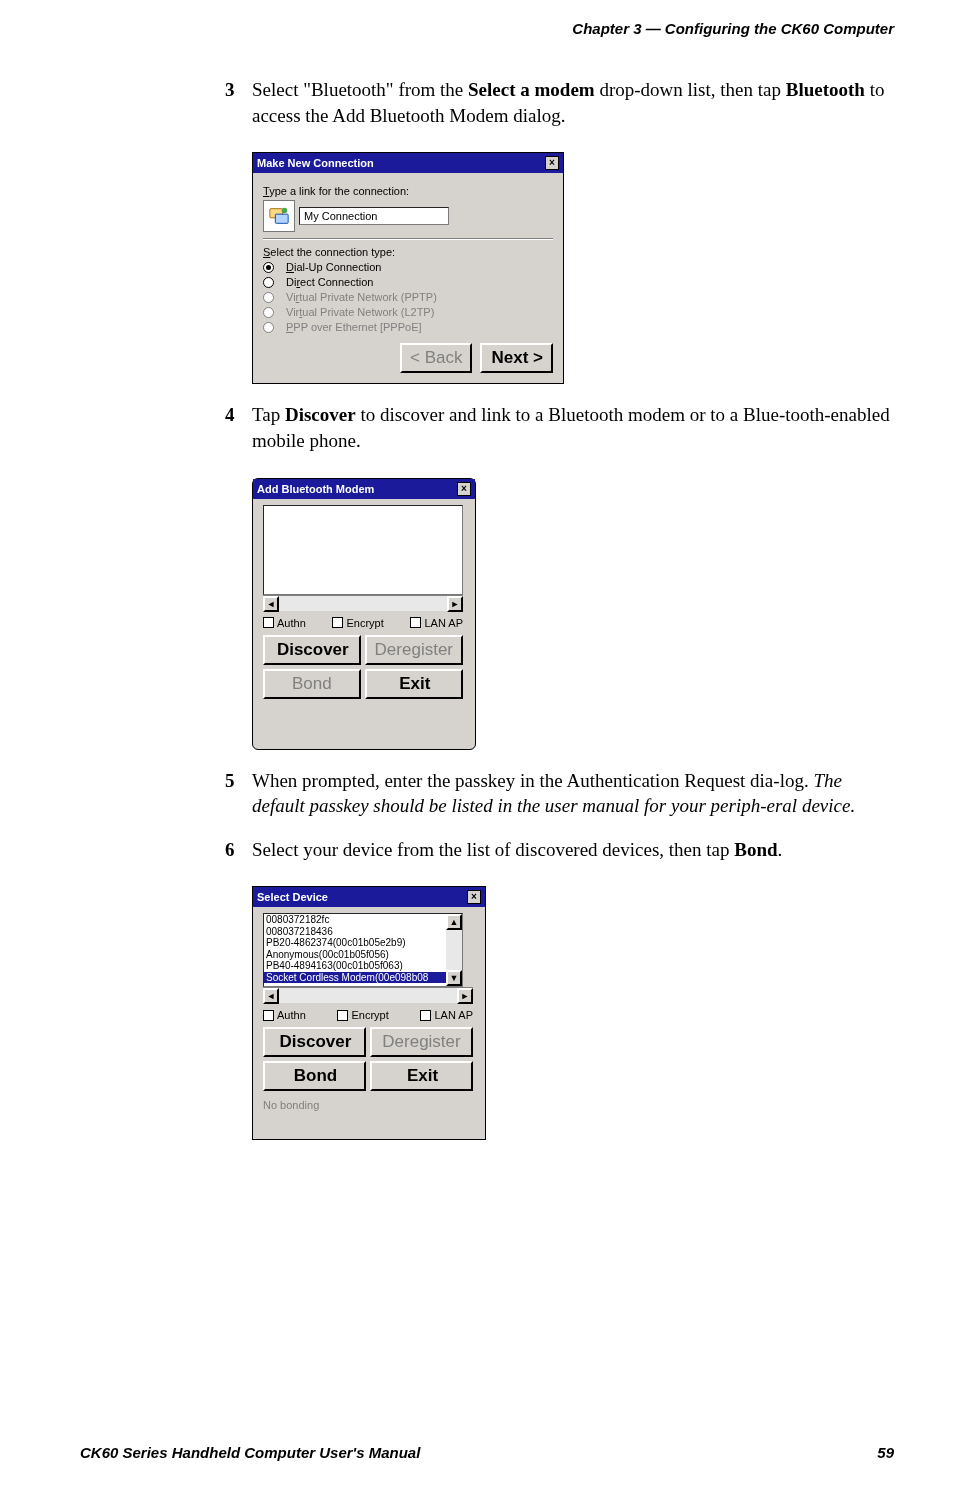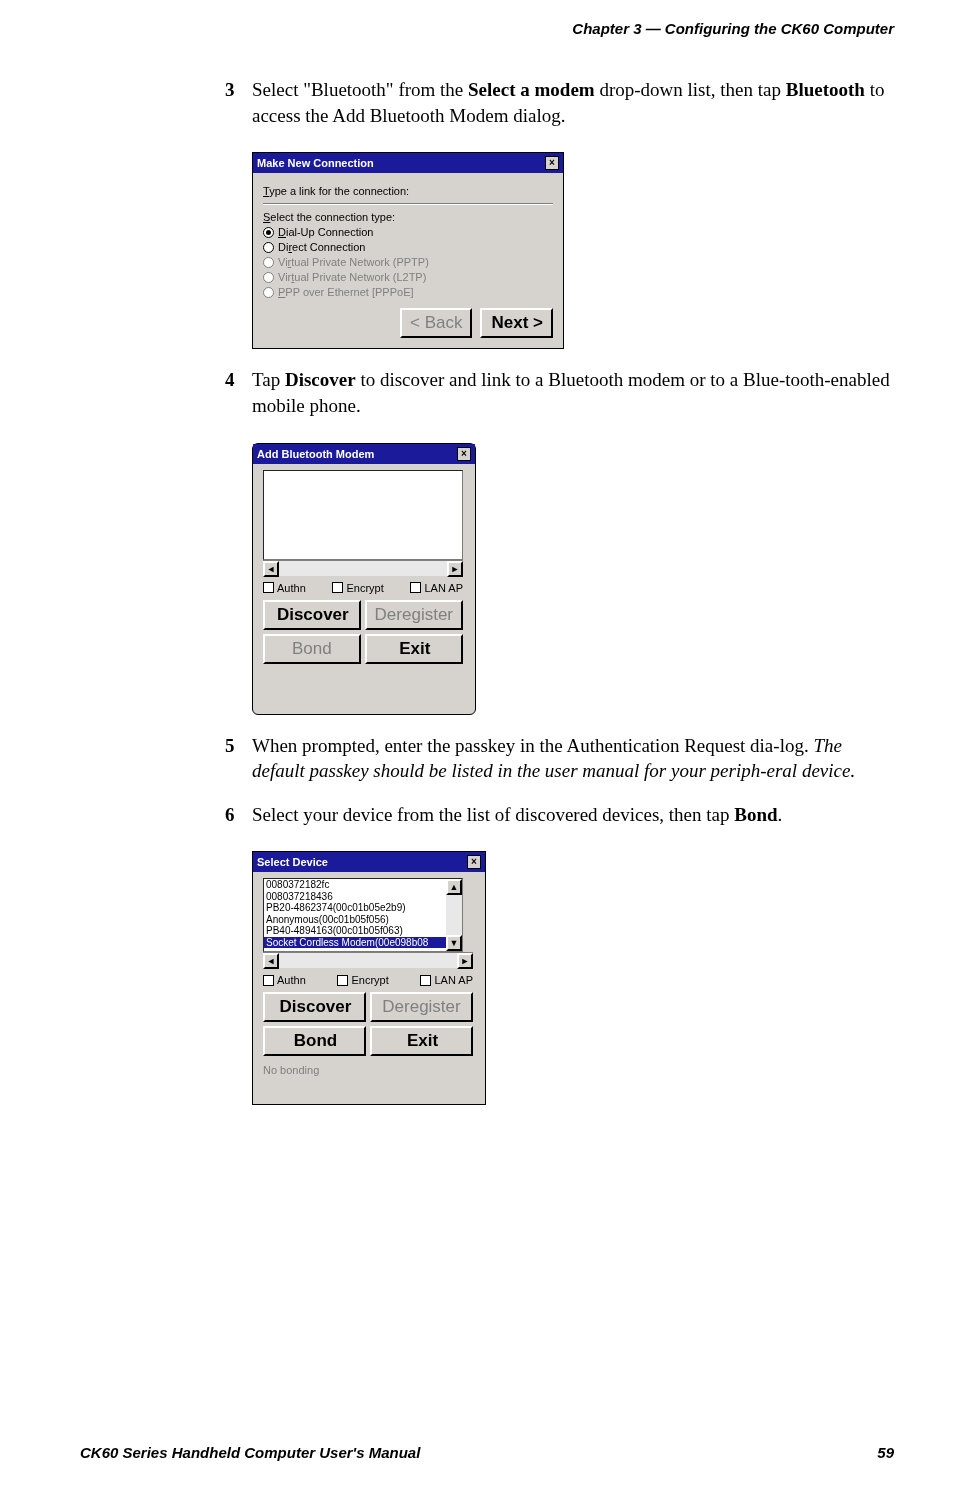--- a/index.html
+++ b/index.html
@@ -92,21 +92,21 @@
     font-family: Tahoma, Arial, sans-serif;
     font-size: 11px;
     display: inline-block;
   }
   .separator {
     height: 2px;
     border-top: 1px solid #808080;
     border-bottom: 1px solid #fff;
     margin: 6px 0;
   }
-  .radio-row, .check-row { display: flex; align-items: center; gap: 4px; margin: 3px 0; }
+  .radio-row, .check-row { display: flex; align-items: center; gap: 12px; margin: 3px 0; }
   .radio {
     width: 11px; height: 11px; border-radius: 50%;
     background: #fff; border: 1px solid #000;
     display: inline-flex; align-items:center; justify-content:center;
   }
   .radio.selected::after {
     content:""; width:5px; height:5px; background:#000; border-radius:50%;
   }
   .disabled { color: #808080; }
   .radio.disabled-border { border-color:#808080; }
@@ -217,20 +217,30 @@
   </div>
 
   
   <div class="dialog" style="width:312px;">
     <div class="titlebar">
       <span>Make New Connection</span>
       <span class="close">×</span>
     </div>
     <div class="dlg-body">
       <div class="label-text"><span class="u">T</span><span>ype a link for the connection:</span></div>
+      <div class="input-row">
+        <span class="icon-box">
+          <svg viewBox="0 0 24 24">
+              <rect x="2" y="4" width="14" height="10" rx="1" fill="#ffd780" stroke="#a06a00" stroke-width="1"></rect>
+              <rect x="8" y="10" width="14" height="10" rx="1" fill="#b3d4ff" stroke="#0044aa" stroke-width="1"></rect>
+              <circle cx="18" cy="6" r="3" fill="#4aa64a"></circle>
+            </svg>
+        </span>
+        <span class="text-input">My Connection</span>
+      </div>
       <div class="separator"></div>
       <div class="label-text"><span class="u">S</span><span>elect the connection type:</span></div>
       <div class="radio-row">
         <span class="radio selected"></span>
         <span><span class="u">D</span><span>ial-Up Connection</span></span>
       </div>
       <div class="radio-row">
         <span class="radio"></span>
         <span><span>Di</span><span class="u">r</span><span>ect Connection</span></span>
       </div>

